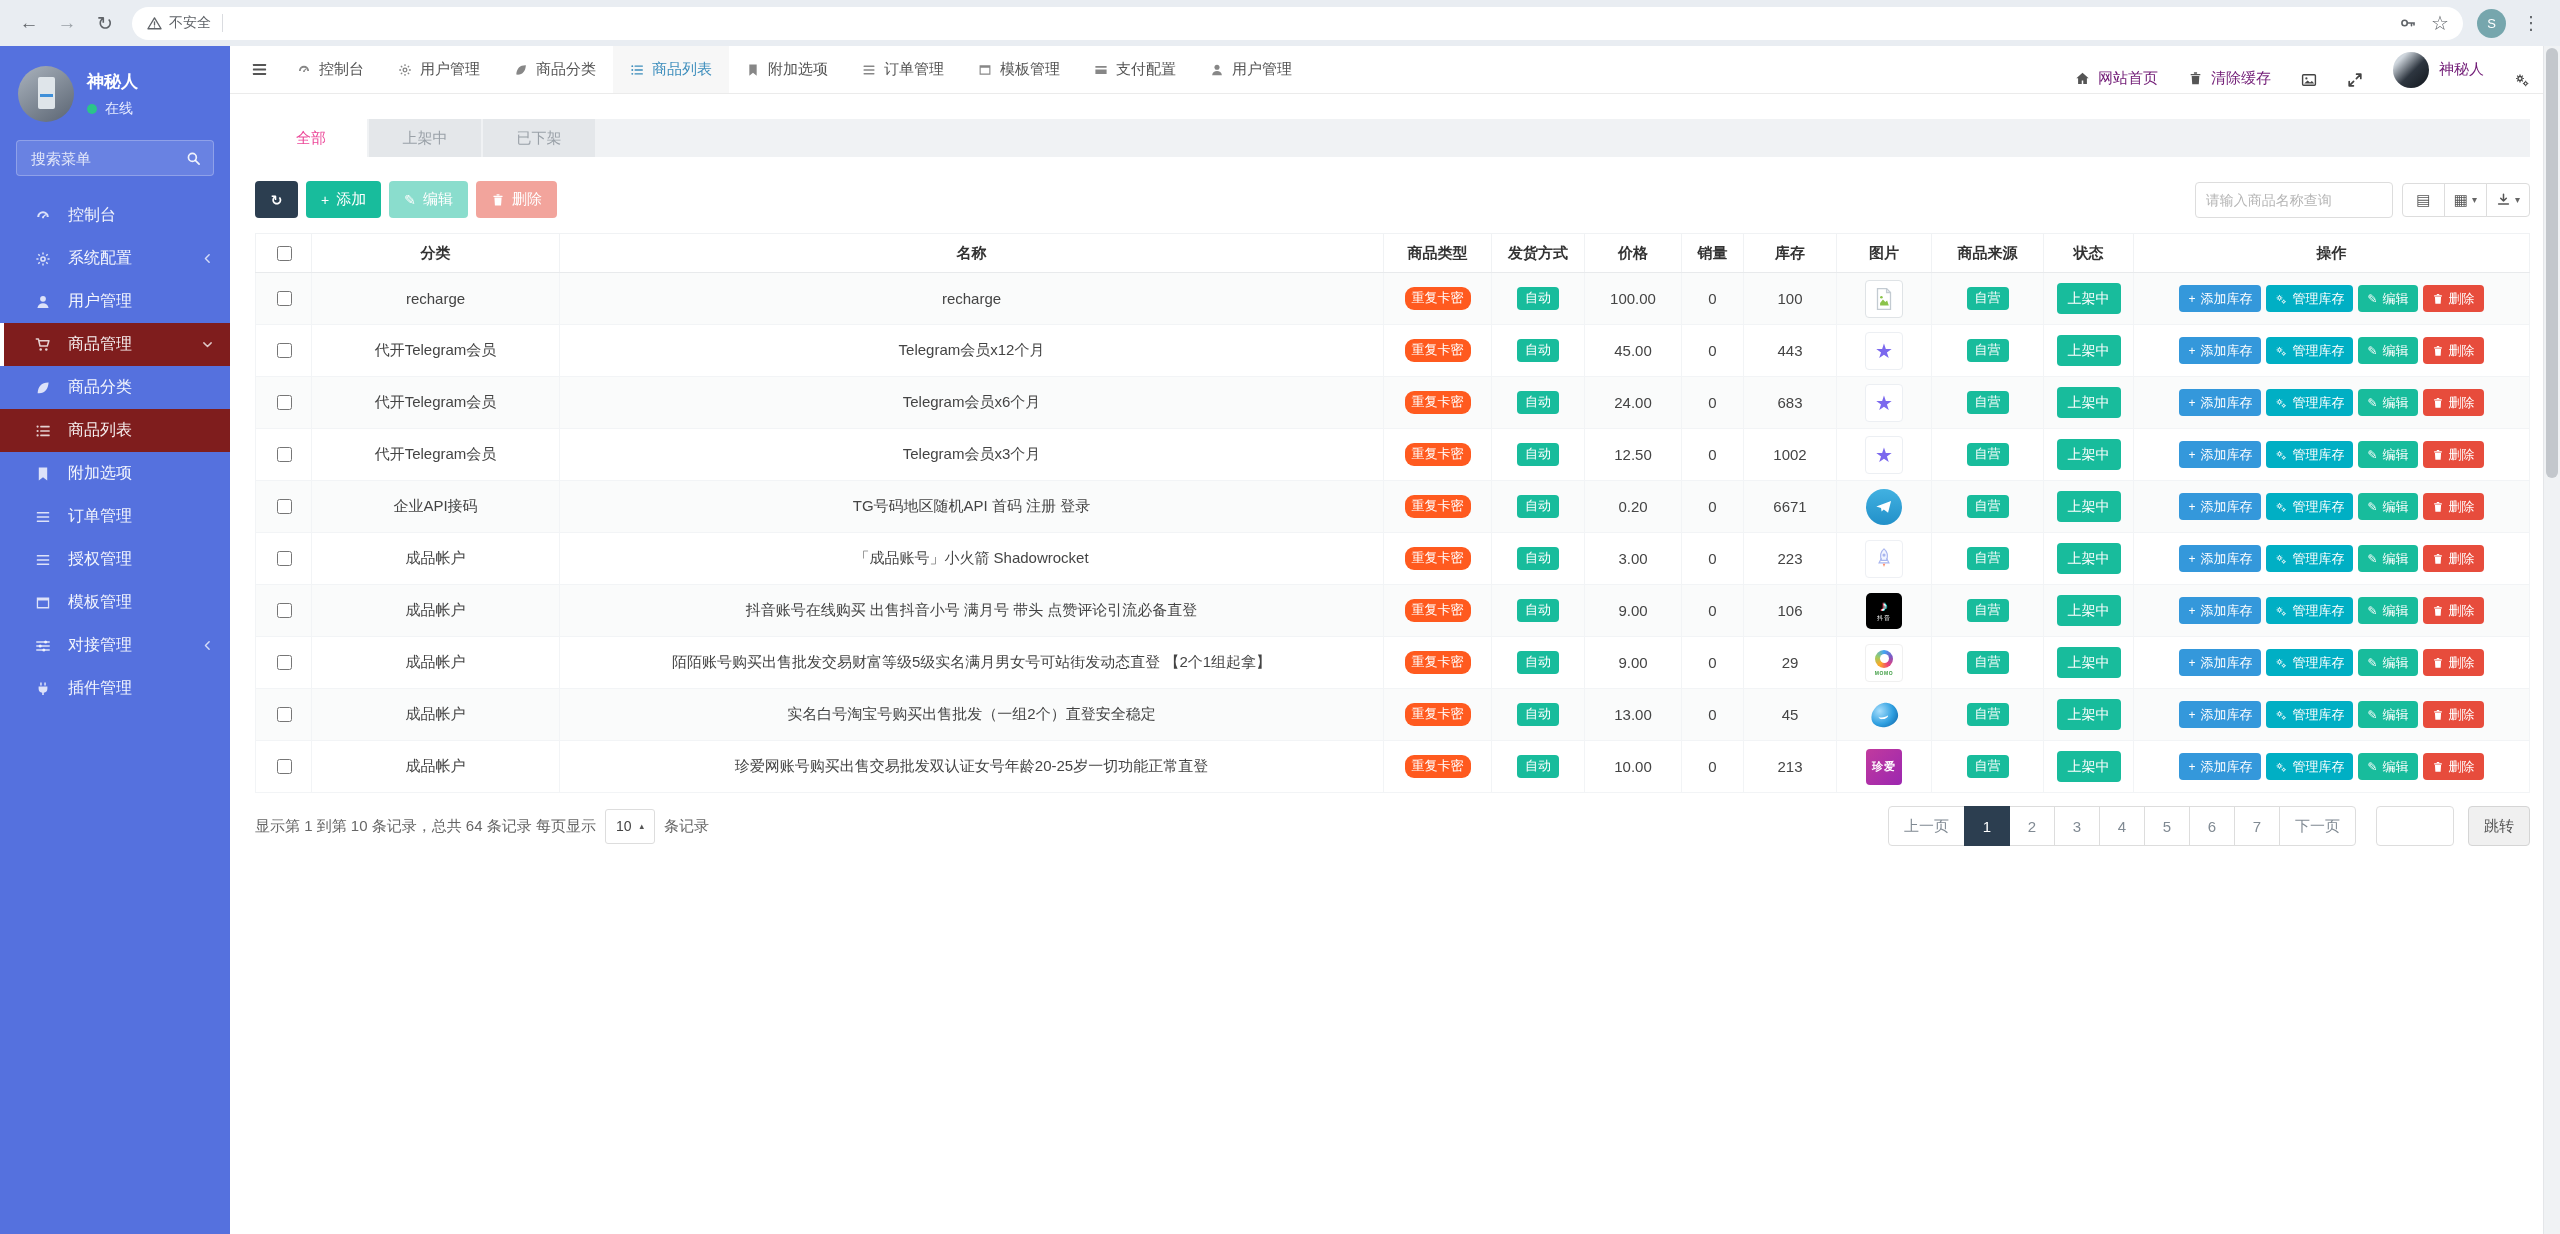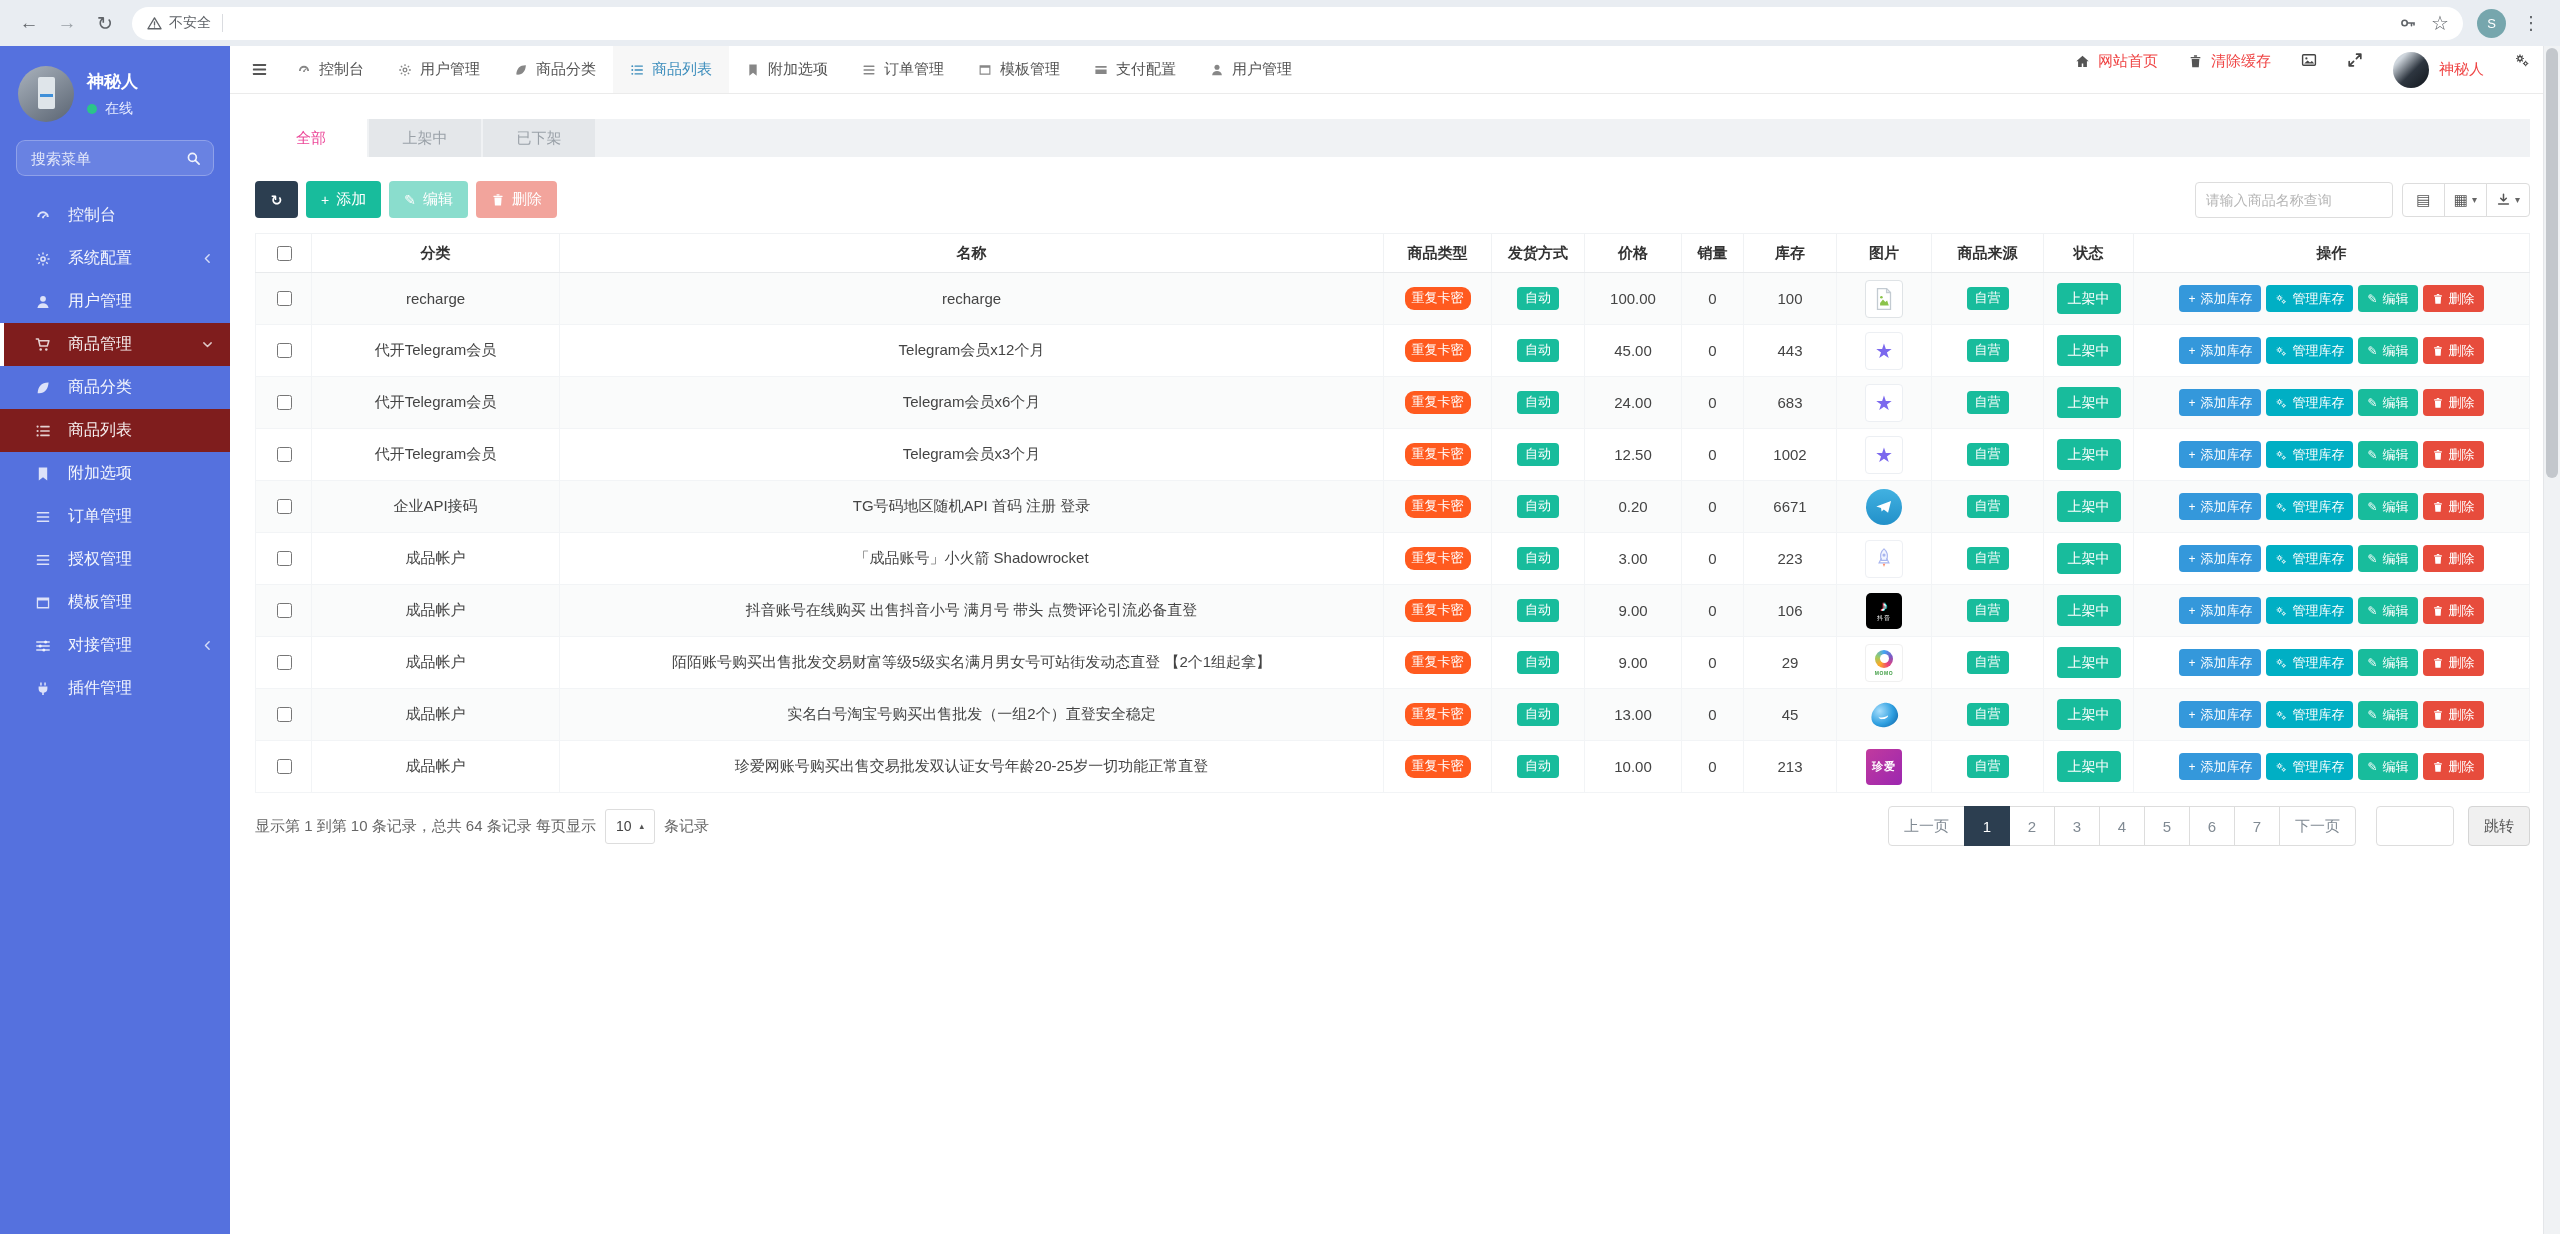--- a/index.html
+++ b/index.html
@@ -24,38 +24,38 @@
 
   
   .sidebar{position:absolute;top:46px;left:0;bottom:0;width:230px;background:var(--sidebar_blue,#5571de)}
   .user-panel{display:flex;align-items:center;gap:13px;padding:20px 18px 12px}
   .avatar{width:56px;height:56px;border-radius:50%;background:linear-gradient(145deg,#aab3bd,#5a6472);position:relative;overflow:hidden;flex:none}
   .avatar::after{content:'';position:absolute;left:20px;top:11px;width:17px;height:32px;background:#dfe5ea;border-radius:2px}
   .avatar::before{content:'';position:absolute;left:22px;top:28px;width:13px;height:3px;background:#3f8fd8;z-index:1}
   .uname{font-size:17px;font-weight:bold;color:#fff;margin-bottom:7px}
   .ustatus{display:flex;align-items:center;gap:8px;font-size:14px;color:#e6ebff}
   .dot{width:10px;height:10px;border-radius:50%;background:#2bc48a}
-  .menu-search{margin:6px 16px 18px;height:34px;border:1px solid rgba(255,255,255,.25);background:rgba(255,255,255,.12);border-radius:9px;display:flex;align-items:center;padding:0 12px}
+  .menu-search{margin:6px 16px 18px;height:34px;border:1px solid rgba(255,255,255,.25);background:rgba(255,255,255,.12);border-radius:4px;display:flex;align-items:center;padding:0 12px}
   .menu-search input{flex:1;background:transparent;border:none;outline:none;color:#fff;font-size:15px;font-family:inherit;min-width:0}
   .menu-search input::placeholder{color:rgba(255,255,255,.8)}
   .menu-search .ic{color:rgba(255,255,255,.9);font-size:15px;cursor:pointer}
   .side-item{height:43px;display:flex;align-items:center;gap:15px;padding:0 16px 0 33px;font-size:16px;color:rgba(255,255,255,.93);position:relative;cursor:pointer}
   .side-item .ic{width:20px;font-size:16px;color:rgba(255,255,255,.8)}
   .side-item .arrow{margin-left:auto;font-size:13px;color:rgba(255,255,255,.75);width:auto}
   .side-item.open,.side-item.current{background:#7f1d1d}
   .side-item.open::before{content:'';position:absolute;left:0;top:0;bottom:0;width:4px;background:#fff}
 
   
   .topnav{position:absolute;left:230px;top:46px;right:16px;height:47px;background:#fff;border-bottom:1px solid #ebebeb;display:flex;align-items:center;padding-left:8px;z-index:2}
   .burger{width:42px;height:47px;color:#555;font-size:17px;cursor:pointer}
   .tab{height:47px;display:flex;align-items:center;gap:8px;padding:0 17px;font-size:15px;color:#555;cursor:pointer;white-space:nowrap}
   .tab .ic{font-size:14px;color:#878787}
   .tab.active{background:#f7f7f7;color:var(--link_blue,#3c8dbc)}
   .tab.active .ic{color:var(--link_blue,#3c8dbc)}
-  .topnav-right{margin-left:auto;display:flex;align-items:flex-start;gap:30px;padding-right:14px;font-size:15px;color:#ef4444}
+  .topnav-right{margin-left:auto;display:flex;align-items:flex-end;gap:30px;padding-right:14px;font-size:15px;color:#701a75}
   .tn-item{display:flex;align-items:center;gap:8px;cursor:pointer}
   .tn-item .ic{font-size:15px;color:#555}
   .tn-ic{font-size:16px;color:#444;cursor:pointer}
   .tn-user{display:flex;align-items:center;gap:10px;cursor:pointer}
   .tn-avatar{width:36px;height:36px;border-radius:50%;background:linear-gradient(135deg,#cfd6dd 20%,#2e3640 55%,#11161c);display:inline-block}
 
   
   .content{position:absolute;left:230px;top:93px;right:16px;bottom:0;background:#fff;padding:26px 14px 0 25px;overflow:hidden}
   .filter-tabs{display:flex;background:#f0f2f4;height:38px}
   .ftab{min-width:72px;padding:0 20px;display:flex;align-items:center;justify-content:center;font-size:15px;color:#9aa1a8;background:#e4e7ea;margin-right:2px;cursor:pointer}

